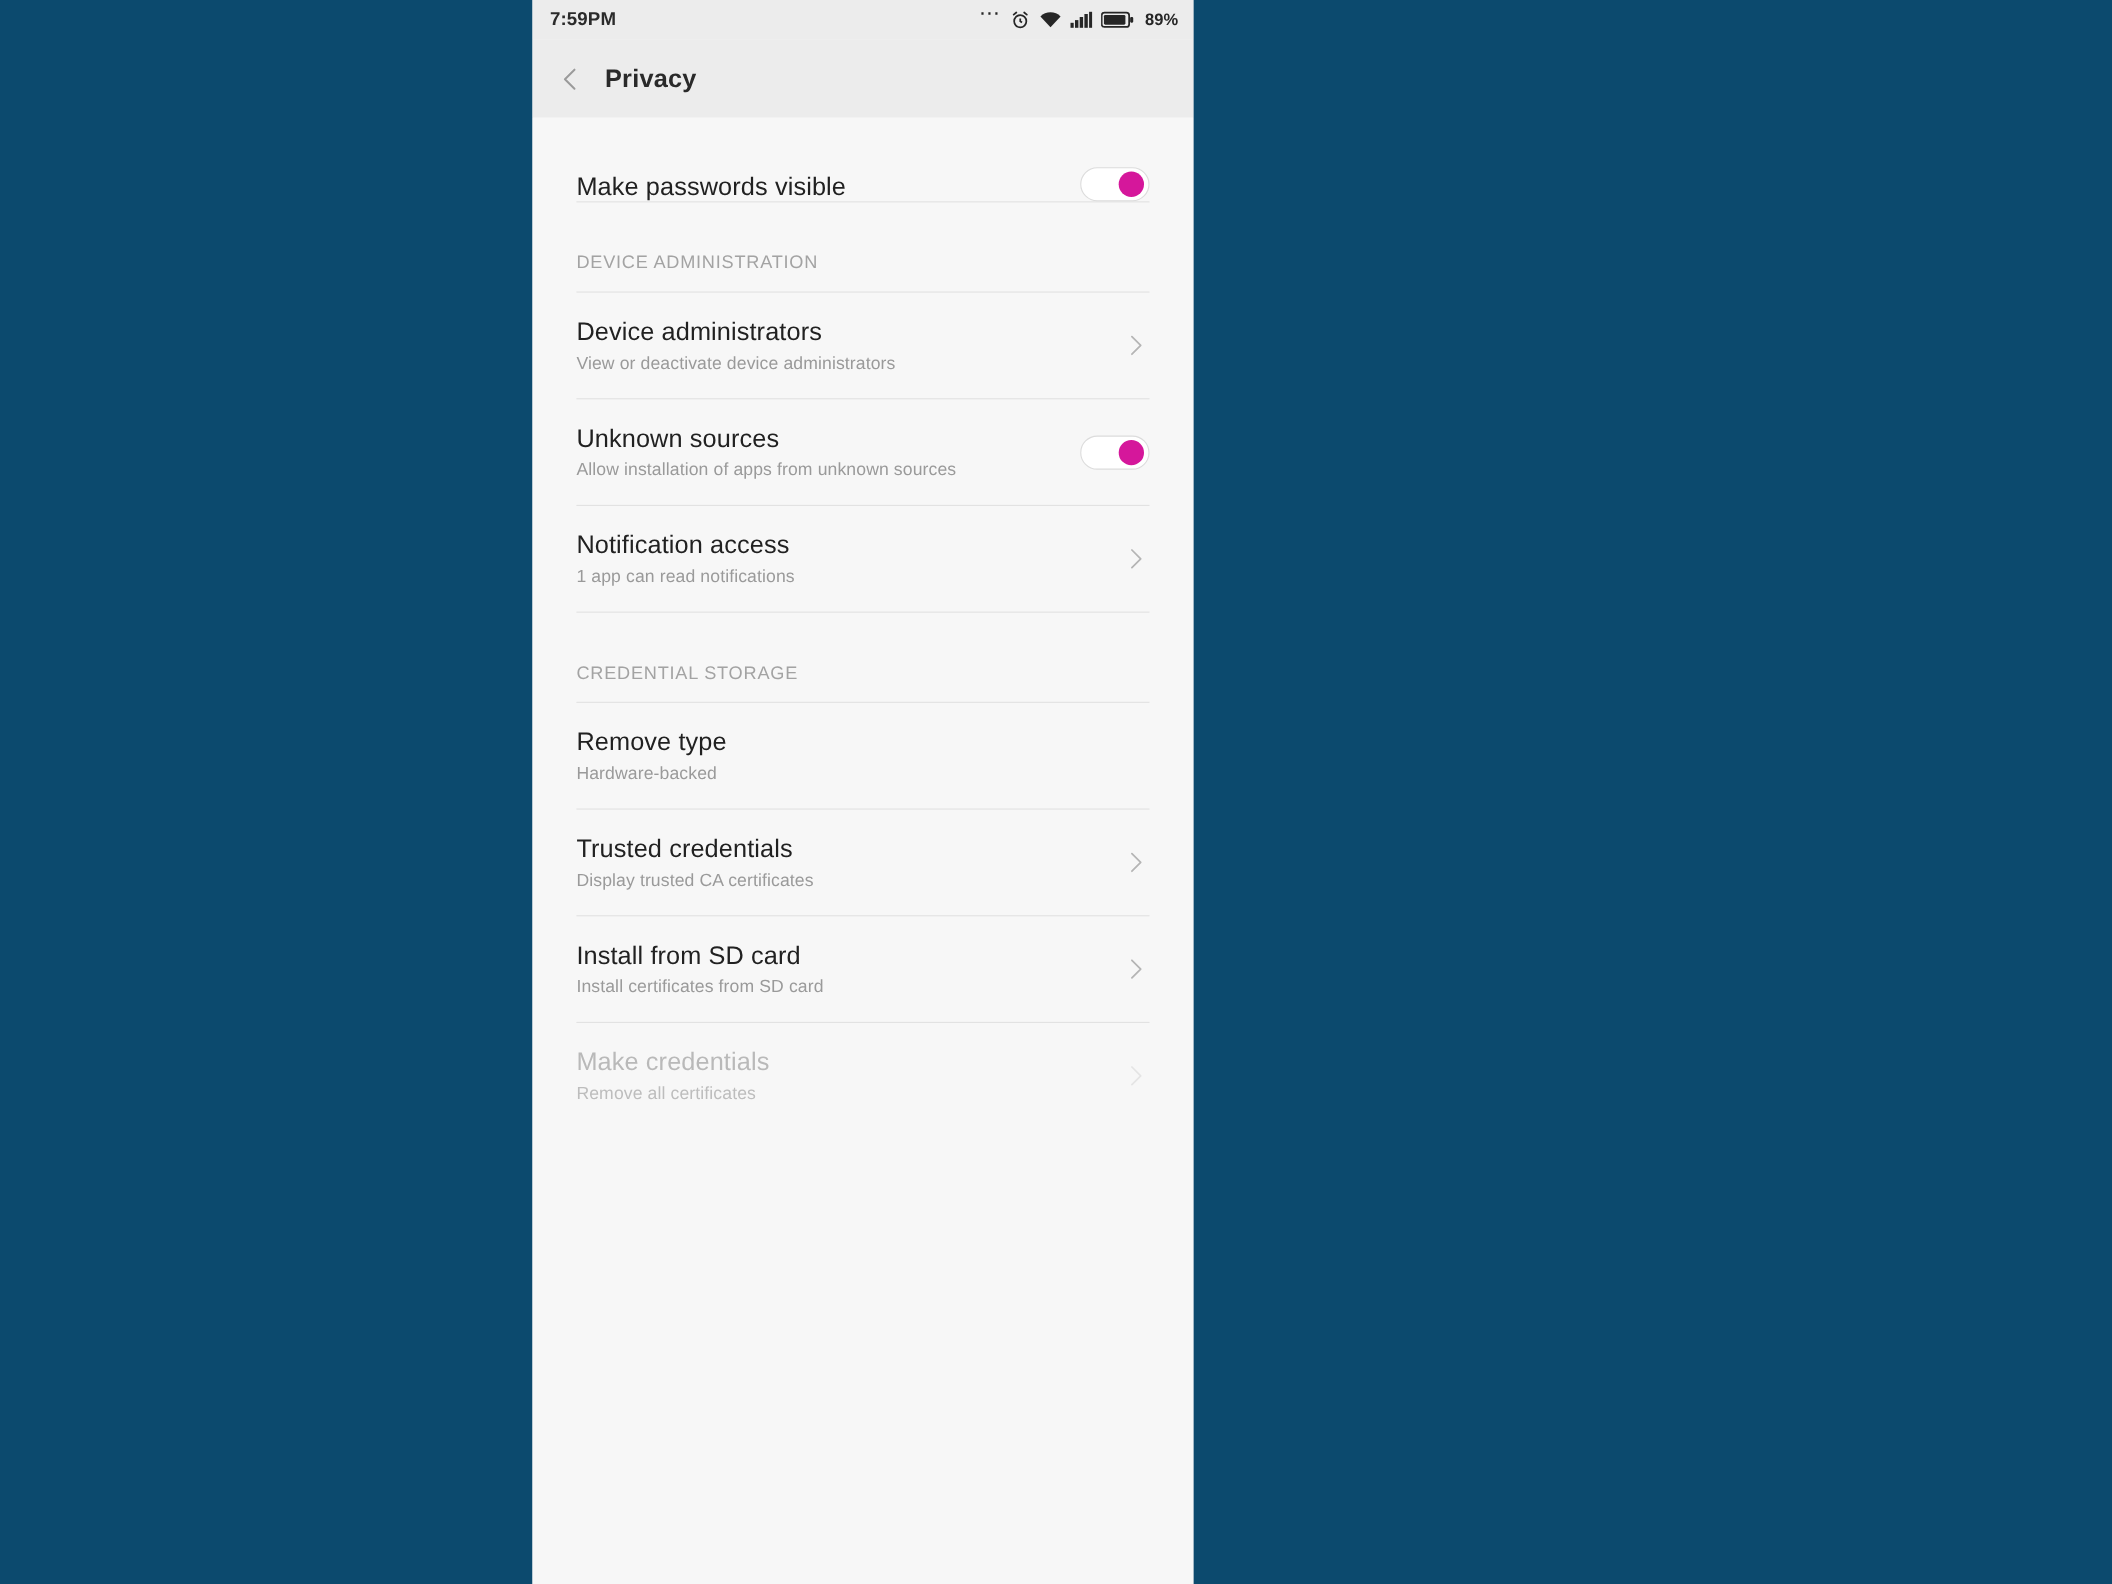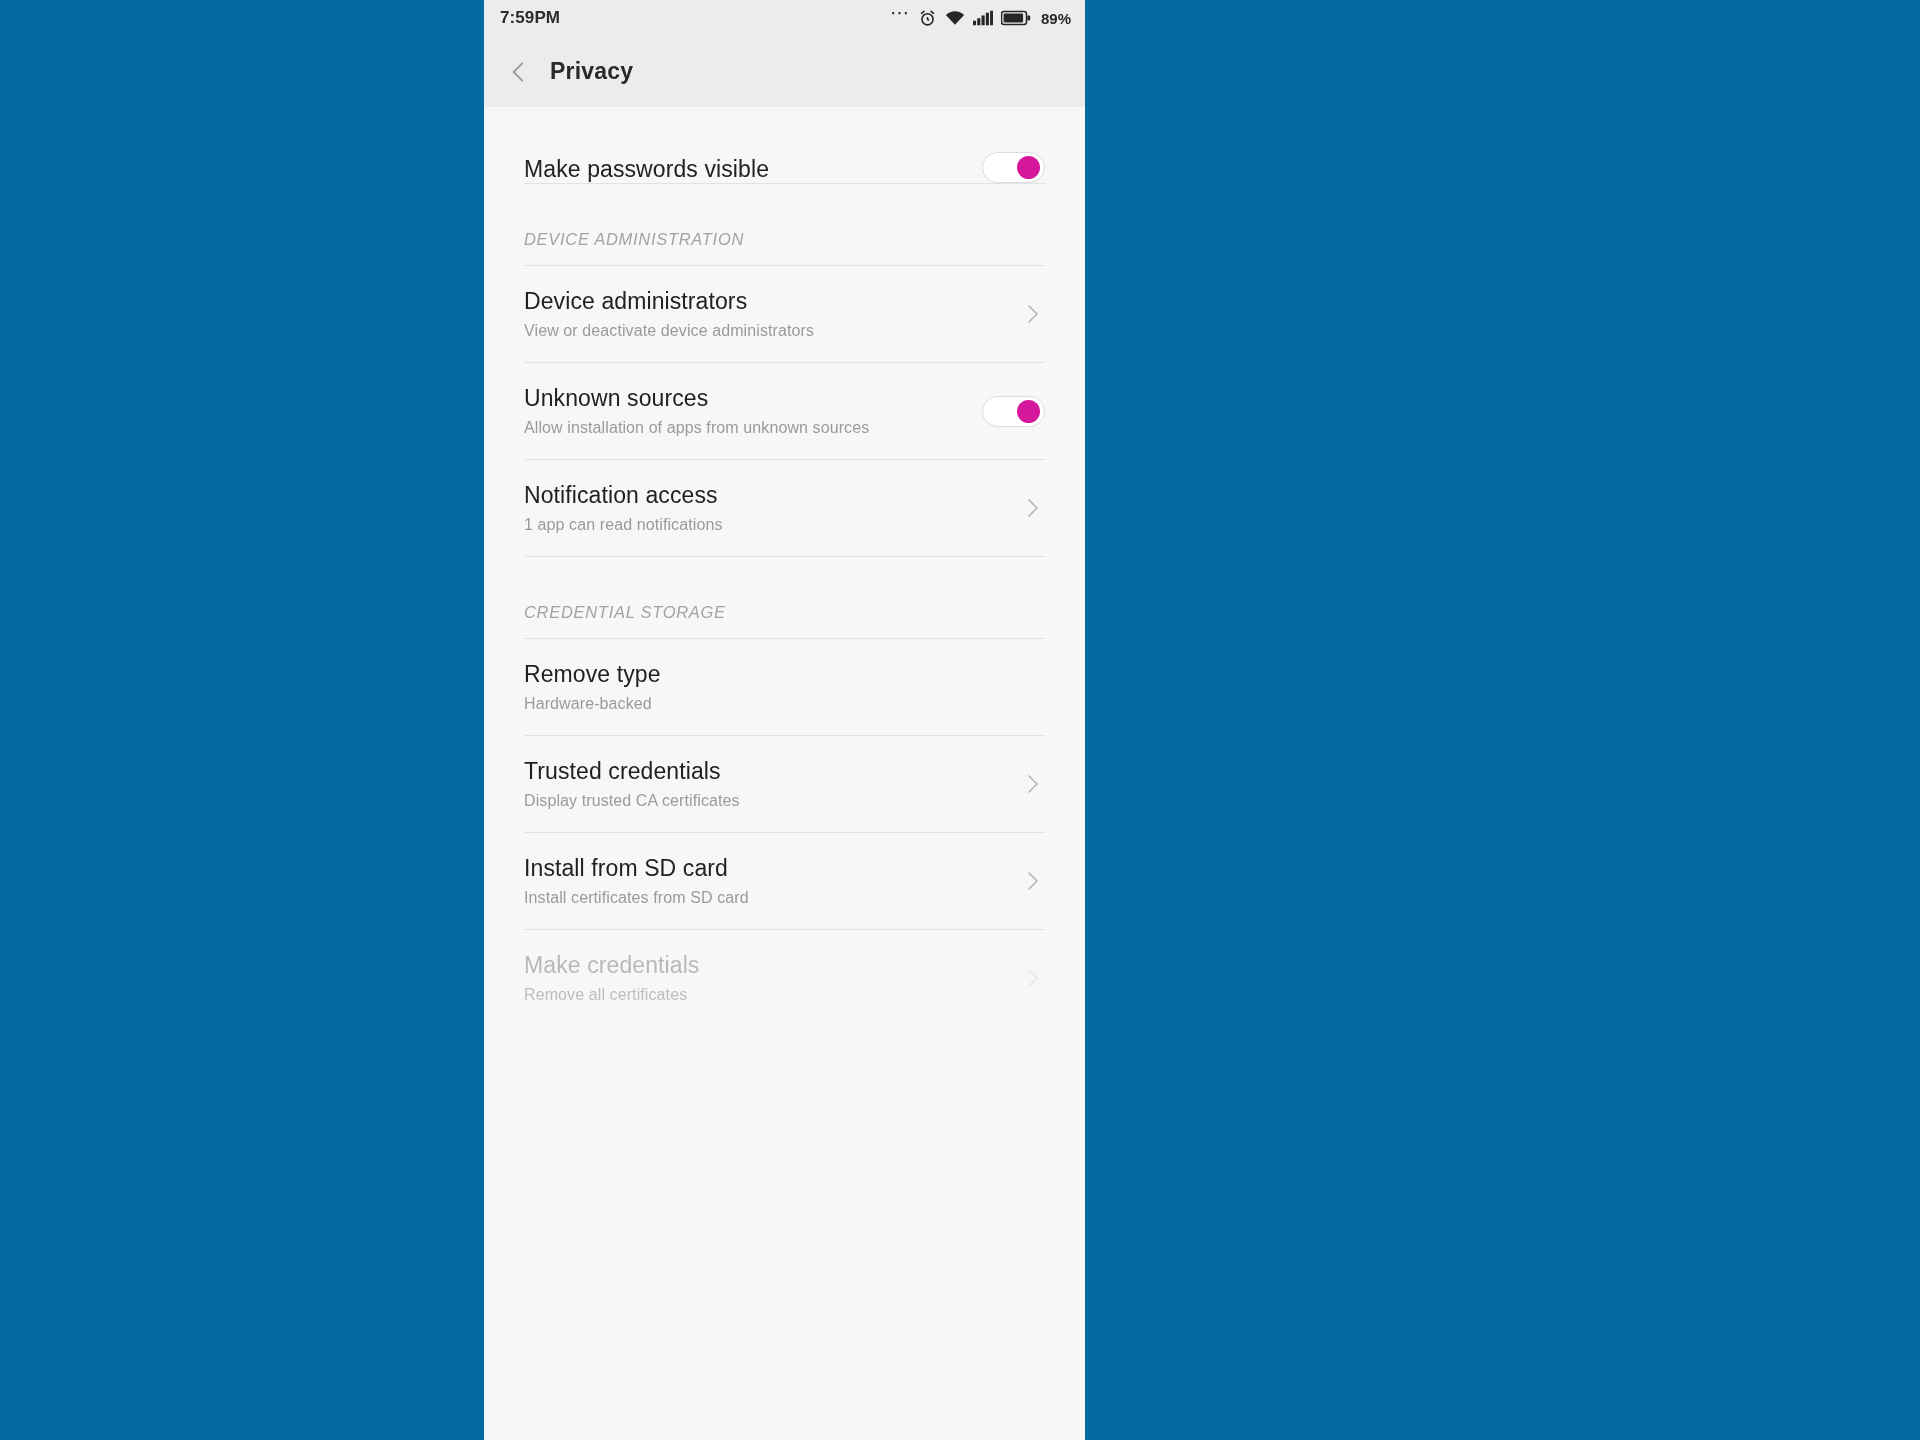--- a/index.html
+++ b/index.html
@@ -10,21 +10,21 @@
     height: 1440px;
     overflow: hidden;
     font-family: "Liberation Sans", sans-serif;
   }
 
   #screen {
     position: absolute;
     left: 0; top: 0;
     width: 1920px;
     height: 1440px;
-    background: #0369a1;
+    background: #0c4a6e;
   }
 
   
   #phone {
     position: absolute;
     left: 484px;
     top: 0;
     width: 601px;
     height: 1440px;
     background: #f7f7f7;
@@ -145,21 +145,20 @@
 
   
   .section-head {
     padding: 46px 40px 16px 40px;
     box-sizing: border-box;
   }
   .section-head .label {
     font-size: 16.5px;
     color: #a3a3a3;
     letter-spacing: 0.7px;
-    font-style: italic;
   }
 
   
   .chev-right {
     flex: 0 0 auto;
     width: 26px;
     height: 26px;
     margin-left: 18px;
     display: flex;
     align-items: center;

